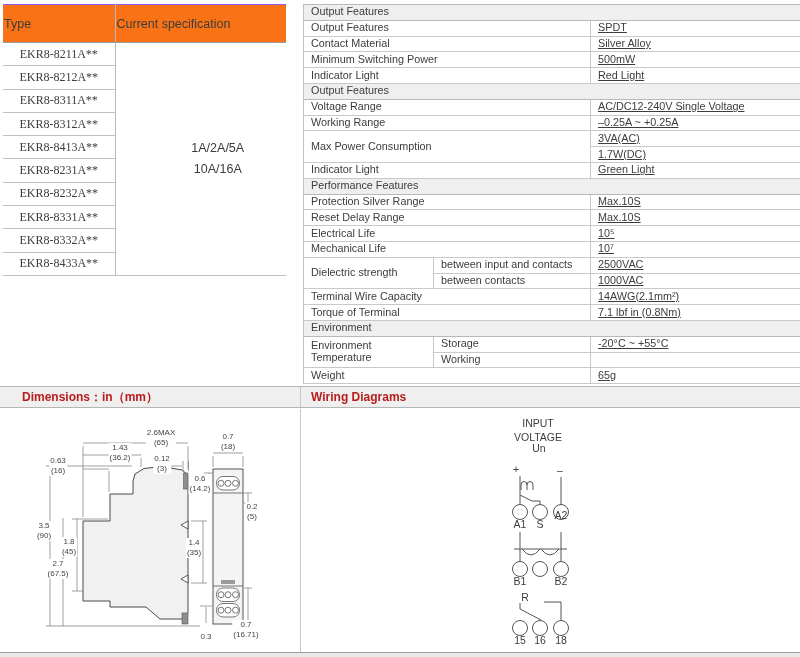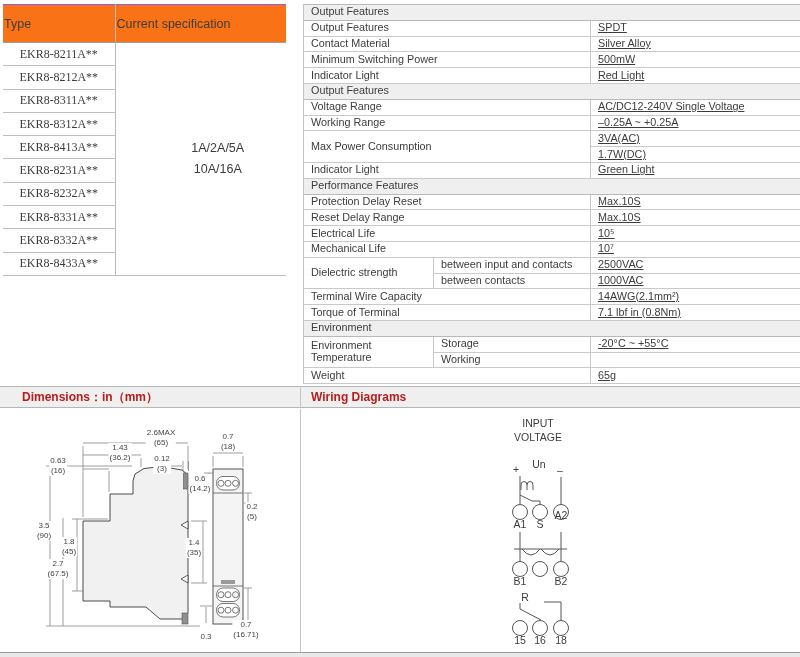--- a/index.html
+++ b/index.html
@@ -137,21 +137,21 @@
         <td class="val">1.7W(DC)</td>
       </tr>
   <tr>
         <td colspan="2">Indicator Light</td>
         <td class="val">Green Light</td>
       </tr>
   <tr class="sec">
         <td colspan="3">Performance Features</td>
       </tr>
   <tr>
-        <td colspan="2">Protection Delay Reset</td>
+        <td colspan="2">Protection Silver Range</td>
         <td class="val">Max.10S</td>
       </tr>
   <tr>
         <td colspan="2">Reset Delay Range</td>
         <td class="val">Max.10S</td>
       </tr>
   <tr>
         <td colspan="2">Electrical Life</td>
         <td class="val">10⁵</td>
       </tr>
@@ -299,21 +299,21 @@
       <path d="M219,194 V200 M219,200 L240,211"></path>
       <path d="M243,193 H260 V211.5"></path>
 
       <circle cx="219" cy="219" r="7.5"></circle>
         <circle cx="239" cy="219" r="7.5"></circle>
         <circle cx="260" cy="219" r="7.5"></circle>
     </g>
   </svg>
   <span class="wlab" style="left:237px;top:22px">INPUT
 VOLTAGE</span>
-  <span class="wlab" style="left:238px;top:56px">Un</span>
+  <span class="wlab" style="left:238px;top:40px">Un</span>
   <span class="wlab" style="left:215px;top:61px">+</span>
   <span class="wlab" style="left:259px;top:62px">–</span>
   <span class="wlab" style="left:219px;top:116px">A1</span>
   <span class="wlab" style="left:239px;top:116px">S</span>
   <span class="wlab" style="left:260px;top:107px">A2</span>
   <span class="wlab" style="left:219px;top:173px">B1</span>
   <span class="wlab" style="left:260px;top:173px">B2</span>
   <span class="wlab" style="left:224px;top:189px">R</span>
   <span class="wlab" style="left:219px;top:232px">15</span>
   <span class="wlab" style="left:239px;top:232px">16</span>

